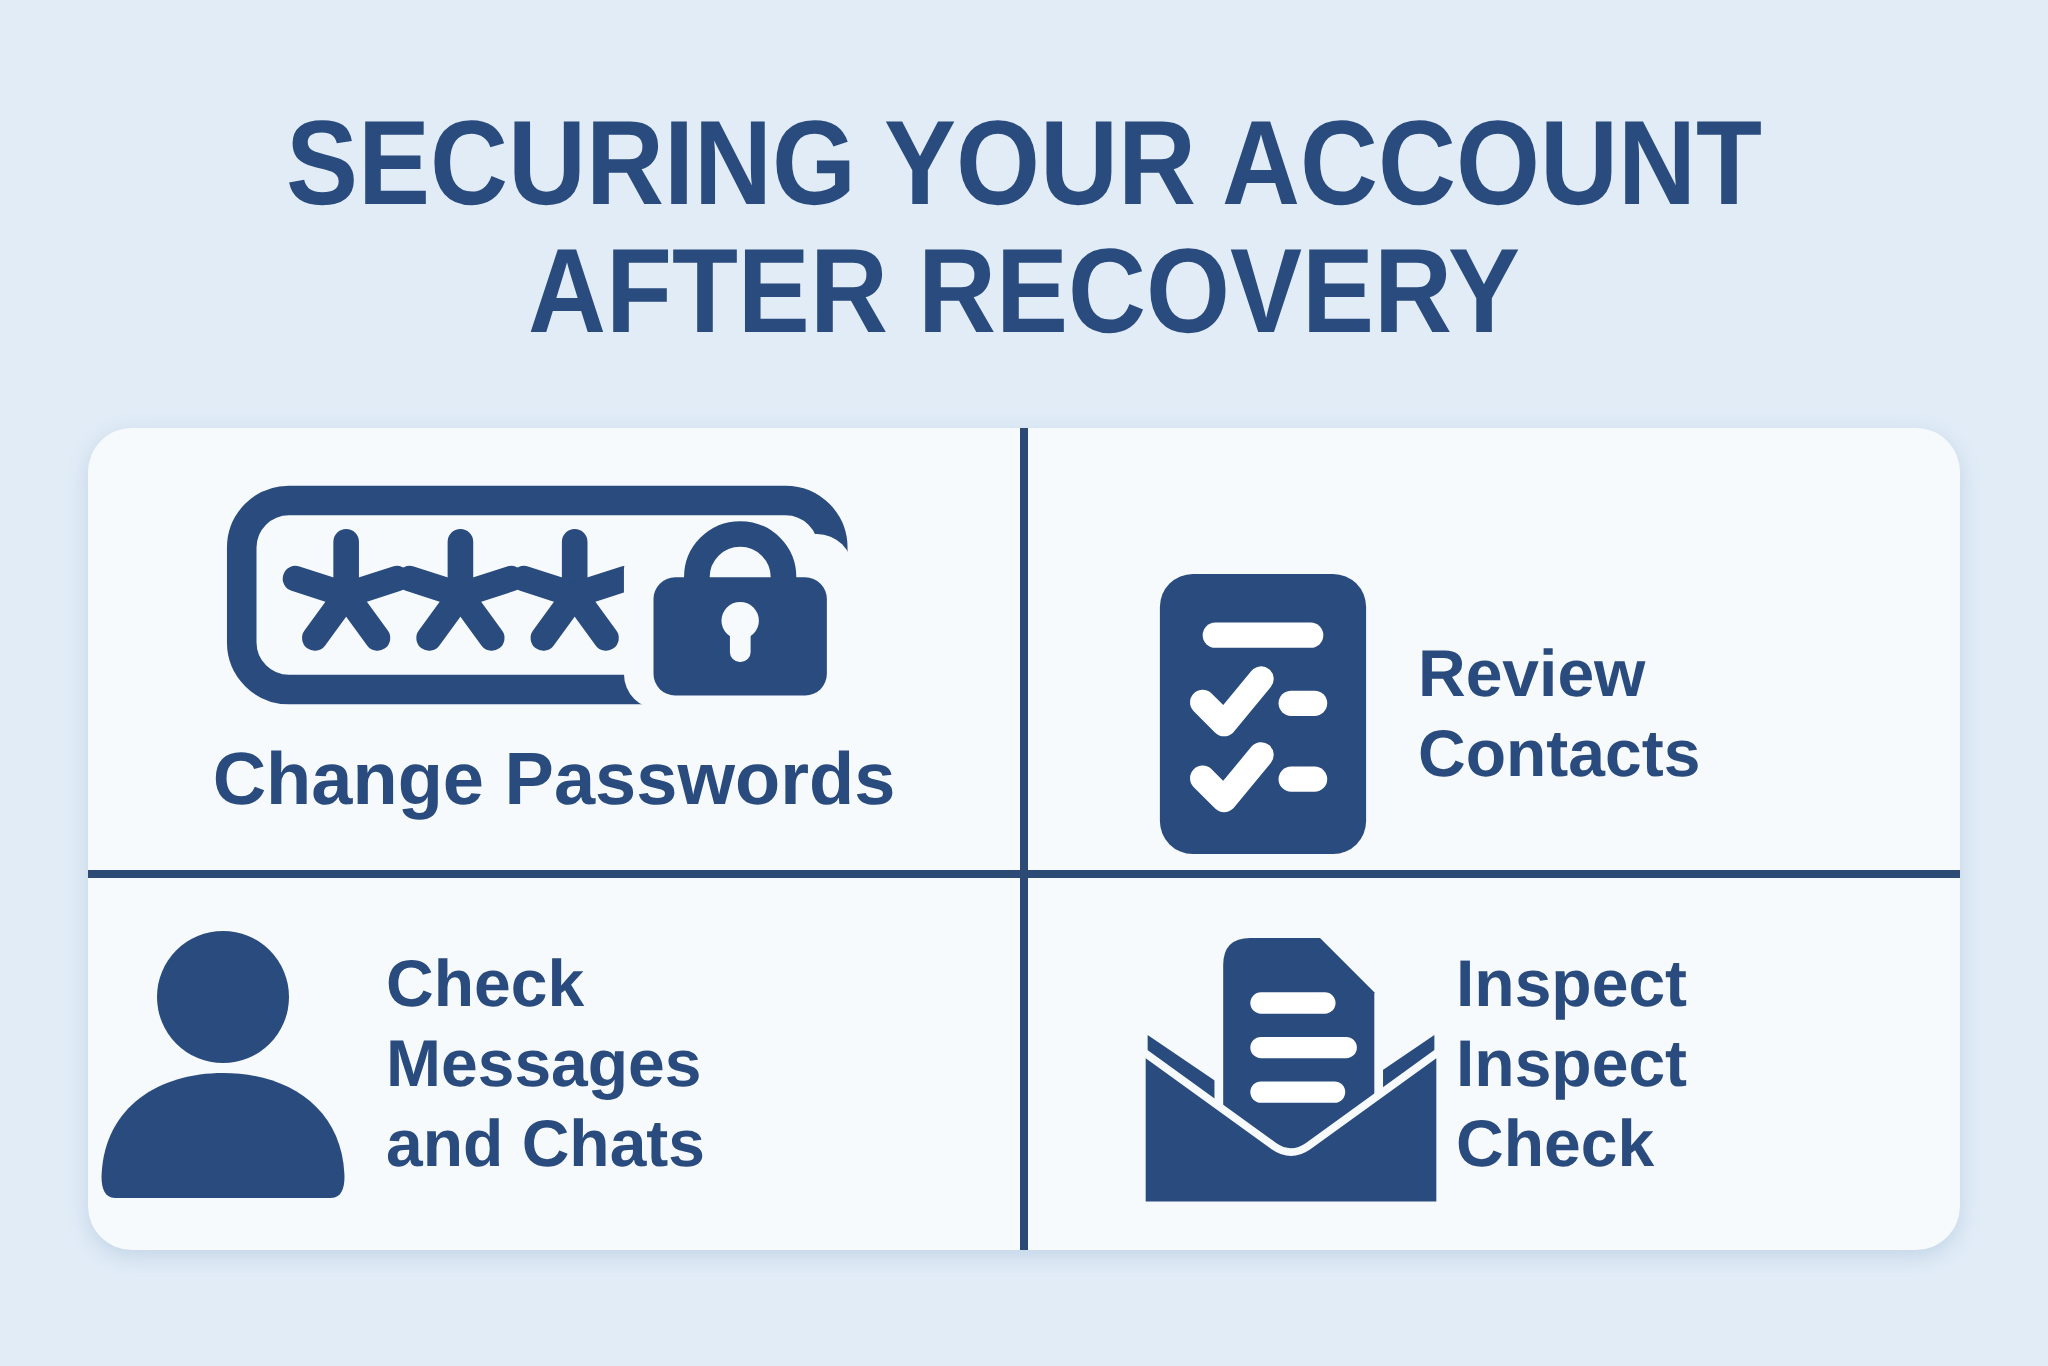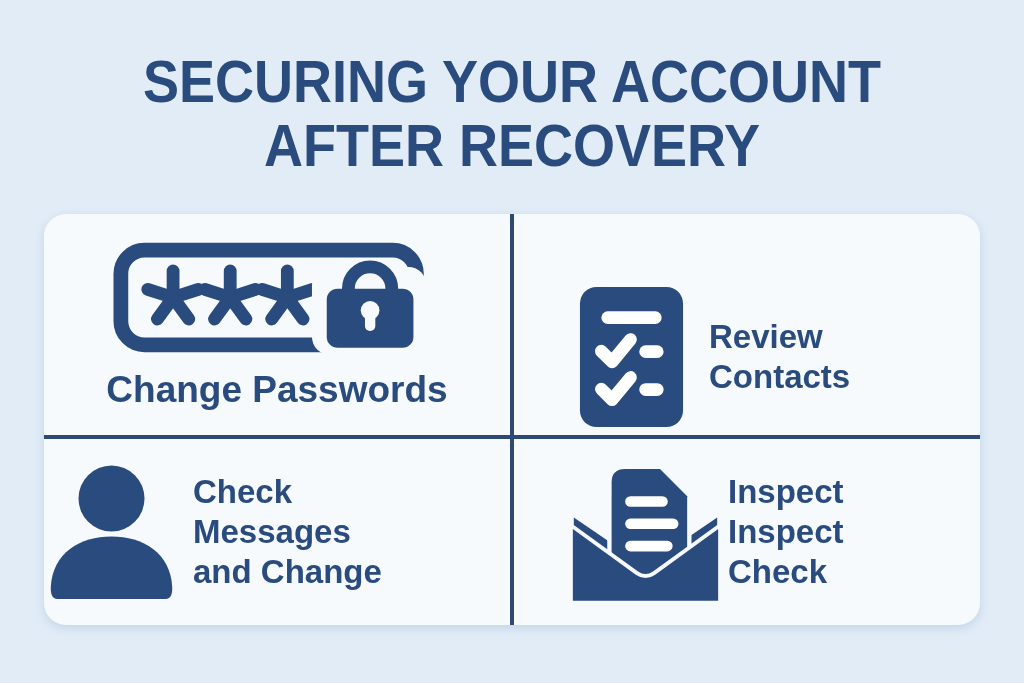--- a/index.html
+++ b/index.html
@@ -138,21 +138,21 @@
     <div class="quad q3">
       <span class="icon">
         <svg width="135" height="135" viewBox="0 0 135 135" xmlns="http://www.w3.org/2000/svg">
           <circle cx="67.5" cy="33.5" r="33" fill="var(--accent-navy)"></circle>
           <path d="M13.5 134 C8 134 6.5 128.5 6.8 122 C8.5 88 36 71.5 67.5 71.5 C99 71.5 126.5 88 128.2 122 C128.5 128.5 127 134 121.5 134 Z" fill="var(--accent-navy)"></path>
         </svg>
       </span>
       <div class="label">
         <span>Check</span>
         <span>Messages</span>
-        <span>and Change</span>
+        <span>and Chats</span>
       </div>
     </div>
 
     <div class="quad q4">
       <span class="icon">
         <svg width="155" height="148" viewBox="0 0 160 150" xmlns="http://www.w3.org/2000/svg">
 
           <path d="M6 60 L56 94 L6 128 Z" fill="var(--accent-navy)"></path>
           <path d="M154 60 L104 94 L154 128 Z" fill="var(--accent-navy)"></path>
 

